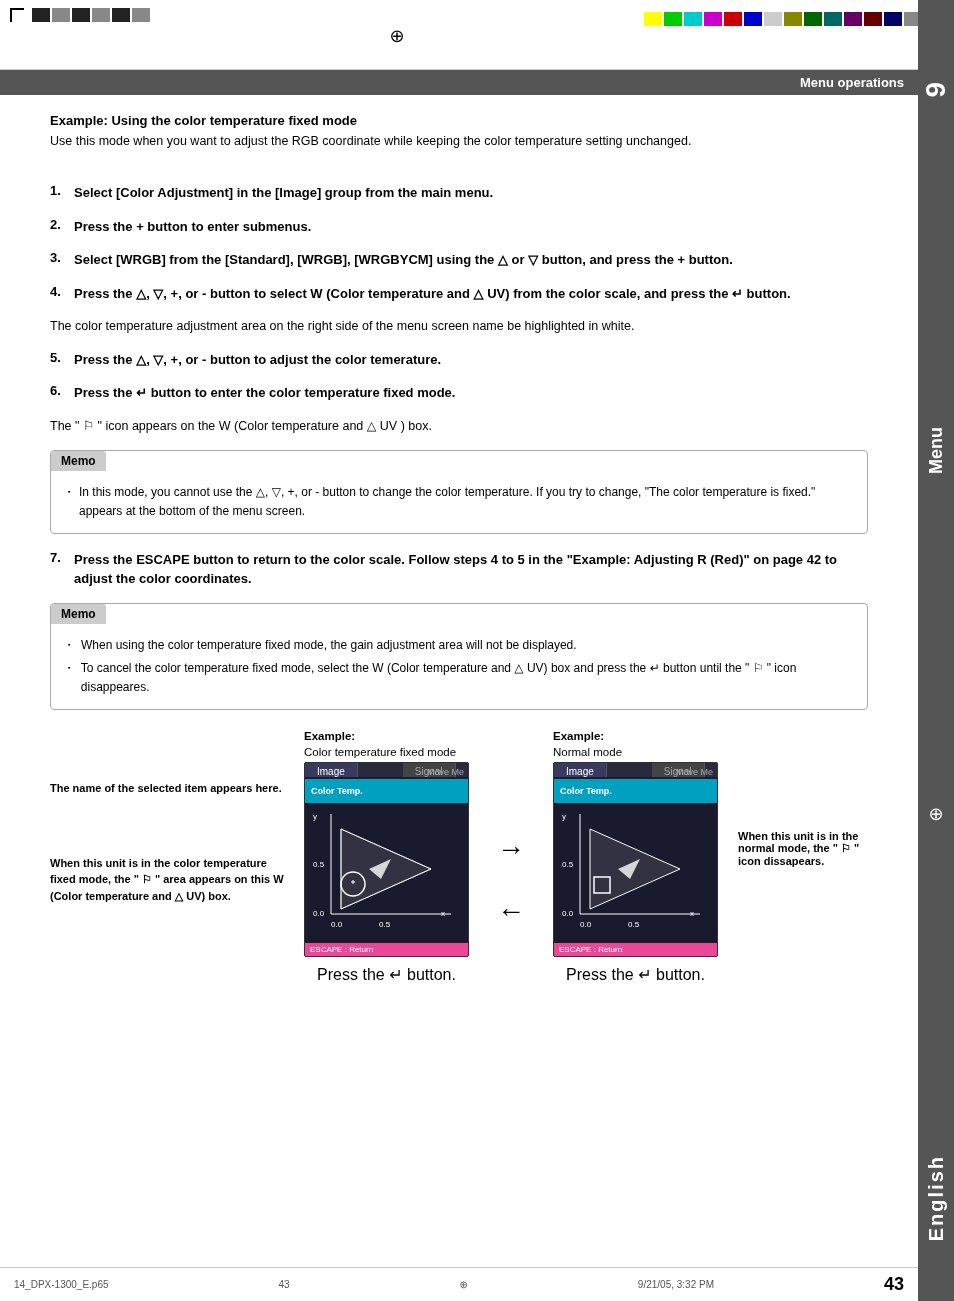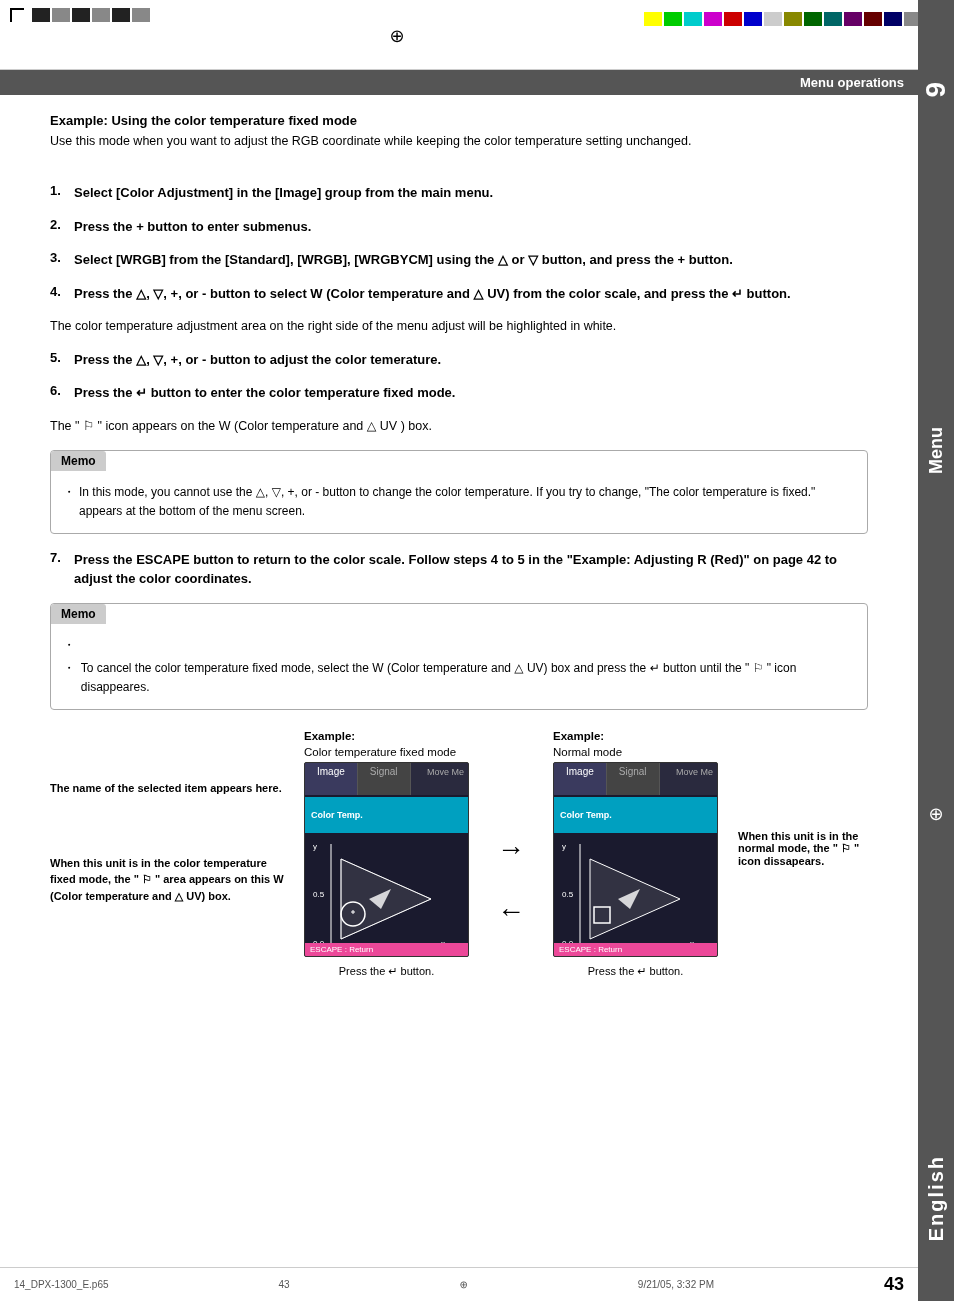--- a/index.html
+++ b/index.html
@@ -250,21 +250,22 @@
       height: 195px;
       background: #1a1a2e;
       border: 1px solid #333;
       position: relative;
       overflow: hidden;
       border-radius: 2px;
     }
     .menu-screen-header {
       display: flex;
       background: #2a2a3e;
-      height: 32px;
+      height: 14px;
+      gap: 45px;
     }
     .menu-tab {
       padding: 3px 12px;
       font-size: 10px;
       color: #aaa;
       background: #444;
       border-right: 1px solid #555;
     }
     .menu-tab.active {
       color: #fff;
@@ -280,25 +281,25 @@
     }
     .menu-color-temp-row {
       display: flex;
       align-items: center;
       background: #00a0c0;
       color: #fff;
       font-size: 9px;
       font-weight: bold;
       padding: 2px 6px;
       margin: 2px 0;
-      height: 36px;
+      height: 24px;
     }
 
     .press-button-label {
-      font-size: 11px;
+      font-size: 16px;
       text-align: center;
       margin: 8px 0;
     }
 
     .arrow-between {
       display: flex;
       flex-direction: column;
       align-items: center;
       justify-content: center;
       padding: 0 8px;
@@ -425,21 +426,21 @@
     <div class="step">
       <span class="step-num">3.</span>
       <span class="step-text">Select  [WRGB] from the [Standard], [WRGB], [WRGBYCM] using the △ or ▽ button, and press the + button.</span>
     </div>
 
     <div class="step">
       <span class="step-num">4.</span>
       <span class="step-text">Press the △, ▽, +, or - button to select W (Color temperature and △ UV)  from the color scale, and press the ↵ button.</span>
     </div>
 
-    <div class="info-text">The color temperature adjustment area on the right side of the menu adjust will be highlighted in white.</div>
+    <div class="info-text">The color temperature adjustment area on the right side of the menu screen name be highlighted in white.</div>
 
     <div class="step">
       <span class="step-num">5.</span>
       <span class="step-text">Press the △, ▽, +, or - button to adjust the color temerature.</span>
     </div>
 
     <div class="step">
       <span class="step-num">6.</span>
       <span class="step-text">Press the ↵ button to enter the color temperature fixed mode.</span>
     </div>
@@ -462,20 +463,21 @@
       <span class="step-num">7.</span>
       <span class="step-text">Press the ESCAPE button to return to the color scale. Follow steps 4 to 5 in the "Example: Adjusting R (Red)" on page 42 to adjust the color coordinates.</span>
     </div>
 
     
     <div class="memo-box">
       <div class="memo-header">Memo</div>
       <div class="memo-content">
         <div class="memo-item">
           <span class="memo-bullet">・</span>
+          <span>When using the color temperature fixed mode, the gain adjustment area will not be displayed.</span>
         </div>
         <div class="memo-item">
           <span class="memo-bullet">・</span>
           <span>To cancel the color temperature fixed mode, select the W (Color temperature and △ UV) box and press the ↵ button until the " ⚐ " icon disappeares.</span>
         </div>
       </div>
     </div>
 
     
     <div class="diagram-section">

